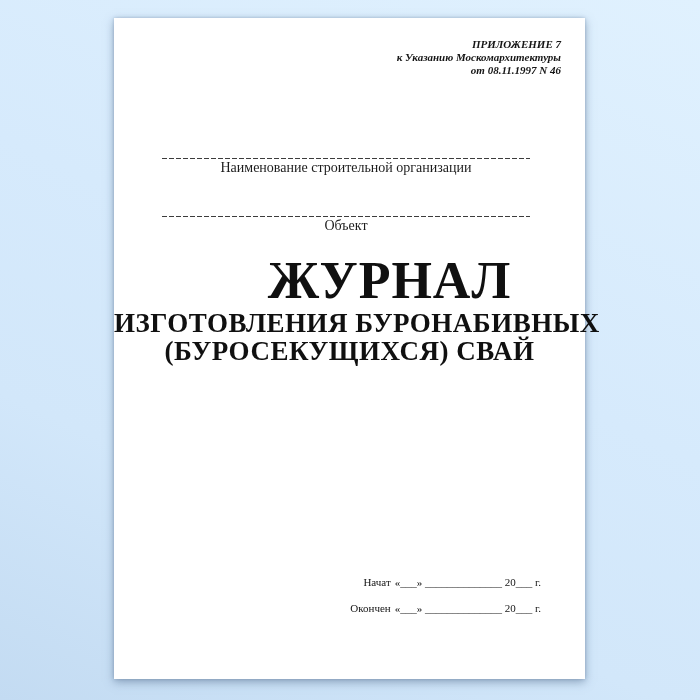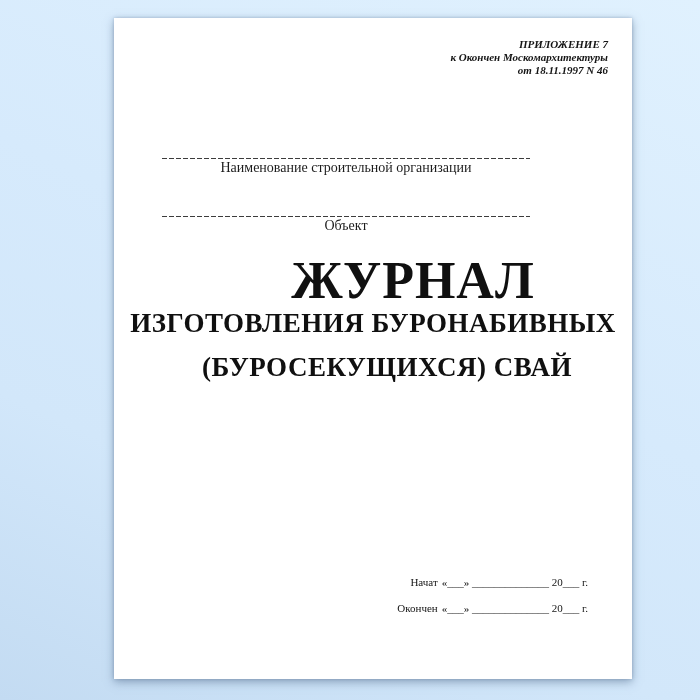--- a/index.html
+++ b/index.html
@@ -9,21 +9,21 @@
     overflow: hidden;
   }
   .stage {
     position: relative;
     width: 700px; height: 700px;
     background: linear-gradient(205deg, #e0f1fe 0%, #d6eafc 45%, #d2e7fa 70%, #c3dbf2 100%);
   }
   .sheet {
     position: absolute;
     left: 114px; top: 18px;
-    width: 518px; height: 661px;
+    width: 471px; height: 661px;
     background: #ffffff;
     box-shadow: 0 3px 9px rgba(84, 110, 142, 0.55), 0 0 3px rgba(84, 110, 142, 0.35);
     color: #151515;
   }
   .appendix {
     position: absolute;
     top: 20px; right: 24px;
     text-align: right;
     font-style: italic;
     font-weight: bold;
@@ -54,21 +54,21 @@
   .title-line {
     position: absolute;
     left: 0; width: 100%;
     text-align: center;
     font-weight: bold;
     color: #101010;
     white-space: nowrap;
   }
   .title-main { top: 237px; font-size: 52px; line-height: 1; letter-spacing: 1px; padding-left: 40px; }
   .title-sub1 { top: 292px; font-size: 27px; line-height: 1; letter-spacing: 0.5px; }
-  .title-sub2 { top: 336px; font-size: 27px; line-height: 1; letter-spacing: 0.5px; padding-left: 14px; }
+  .title-sub2 { top: 320px; font-size: 27px; line-height: 1; letter-spacing: 0.5px; }
   .date-row {
     position: absolute;
     right: 44px;
     font-weight: normal;
     font-size: 11px;
     line-height: 13px;
     white-space: nowrap;
     text-align: right;
   }
   .date-row.started  { top: 558px; }
@@ -76,22 +76,22 @@
   .date-label { margin-right: 4px; }
 </style>
 </head>
 <body>
 
 <div class="stage">
   <div class="sheet">
 
     <div class="appendix">
       <div>ПРИЛОЖЕНИЕ 7</div>
-      <div>к Окончен Москомархитектуры</div>
-      <div>от 18.11.1997 N 46</div>
+      <div>к Указанию Москомархитектуры</div>
+      <div>от 08.11.1997 N 46</div>
     </div>
 
     <div class="fill-line org"></div>
     <div class="caption org">Наименование строительной организации</div>
 
     <div class="fill-line obj"></div>
     <div class="caption obj">Объект</div>
 
     <div class="title-line title-main">ЖУРНАЛ</div>
     <div class="title-line title-sub1">ИЗГОТОВЛЕНИЯ БУРОНАБИВНЫХ</div>

